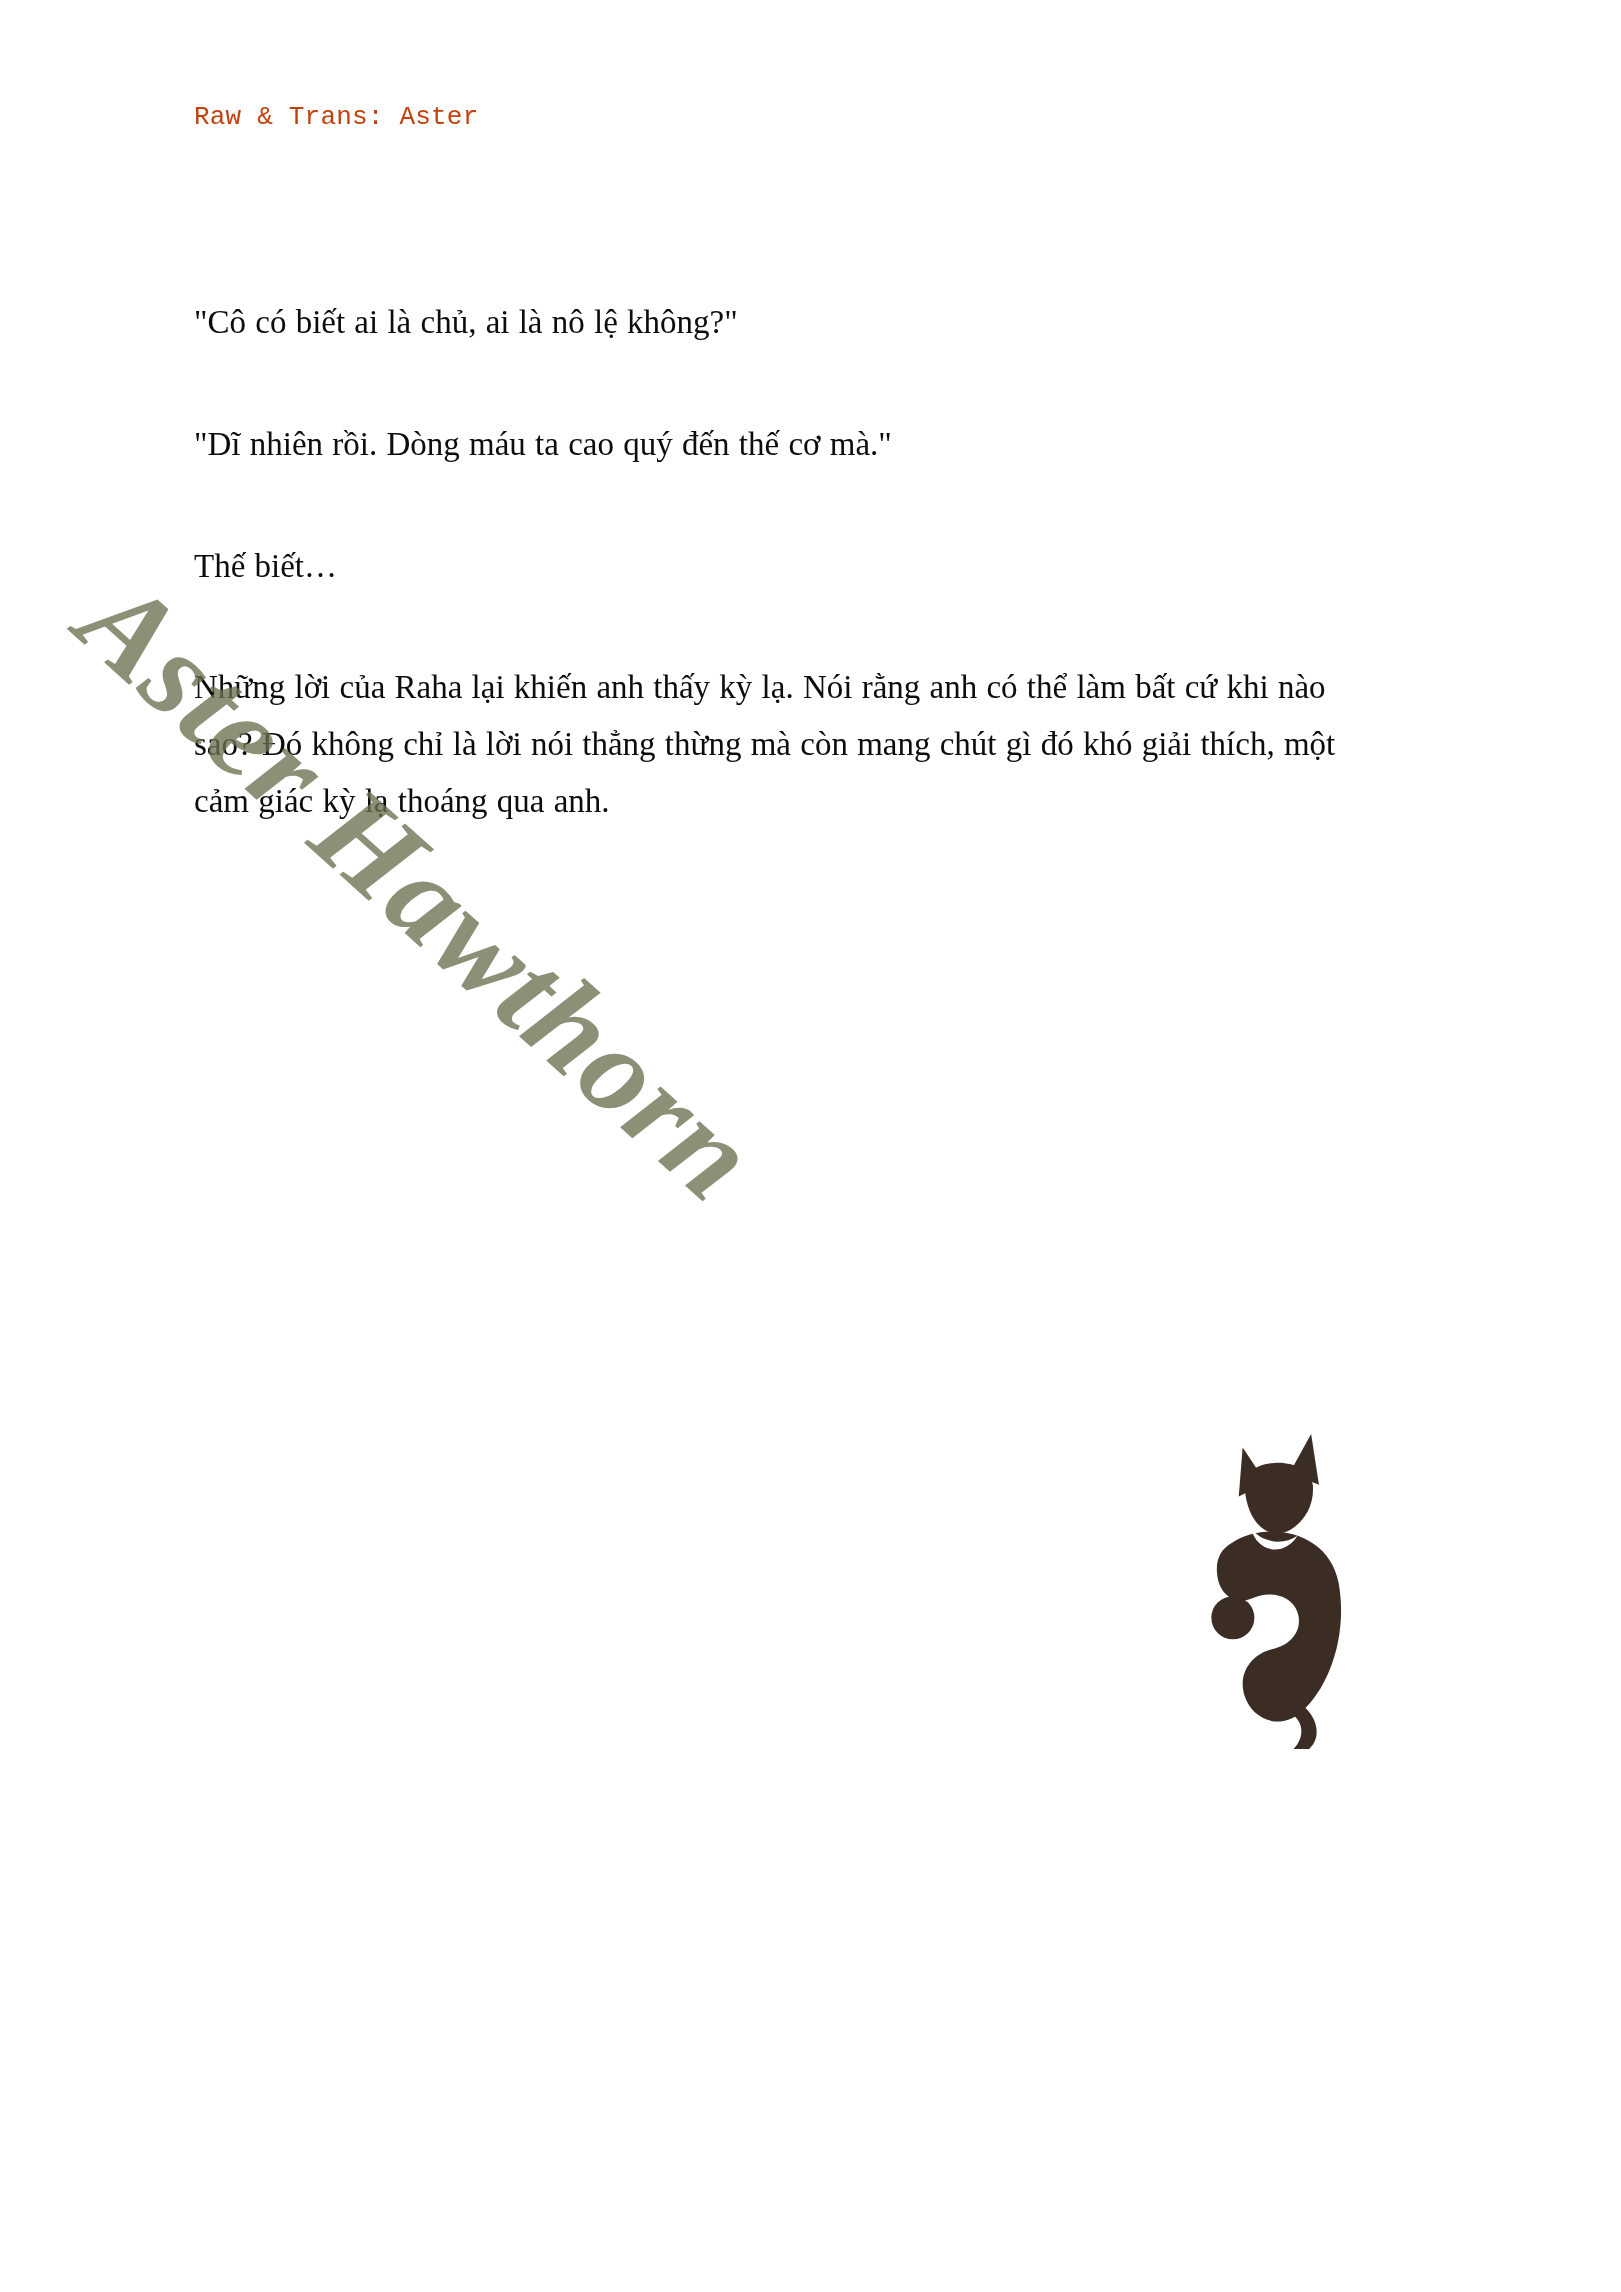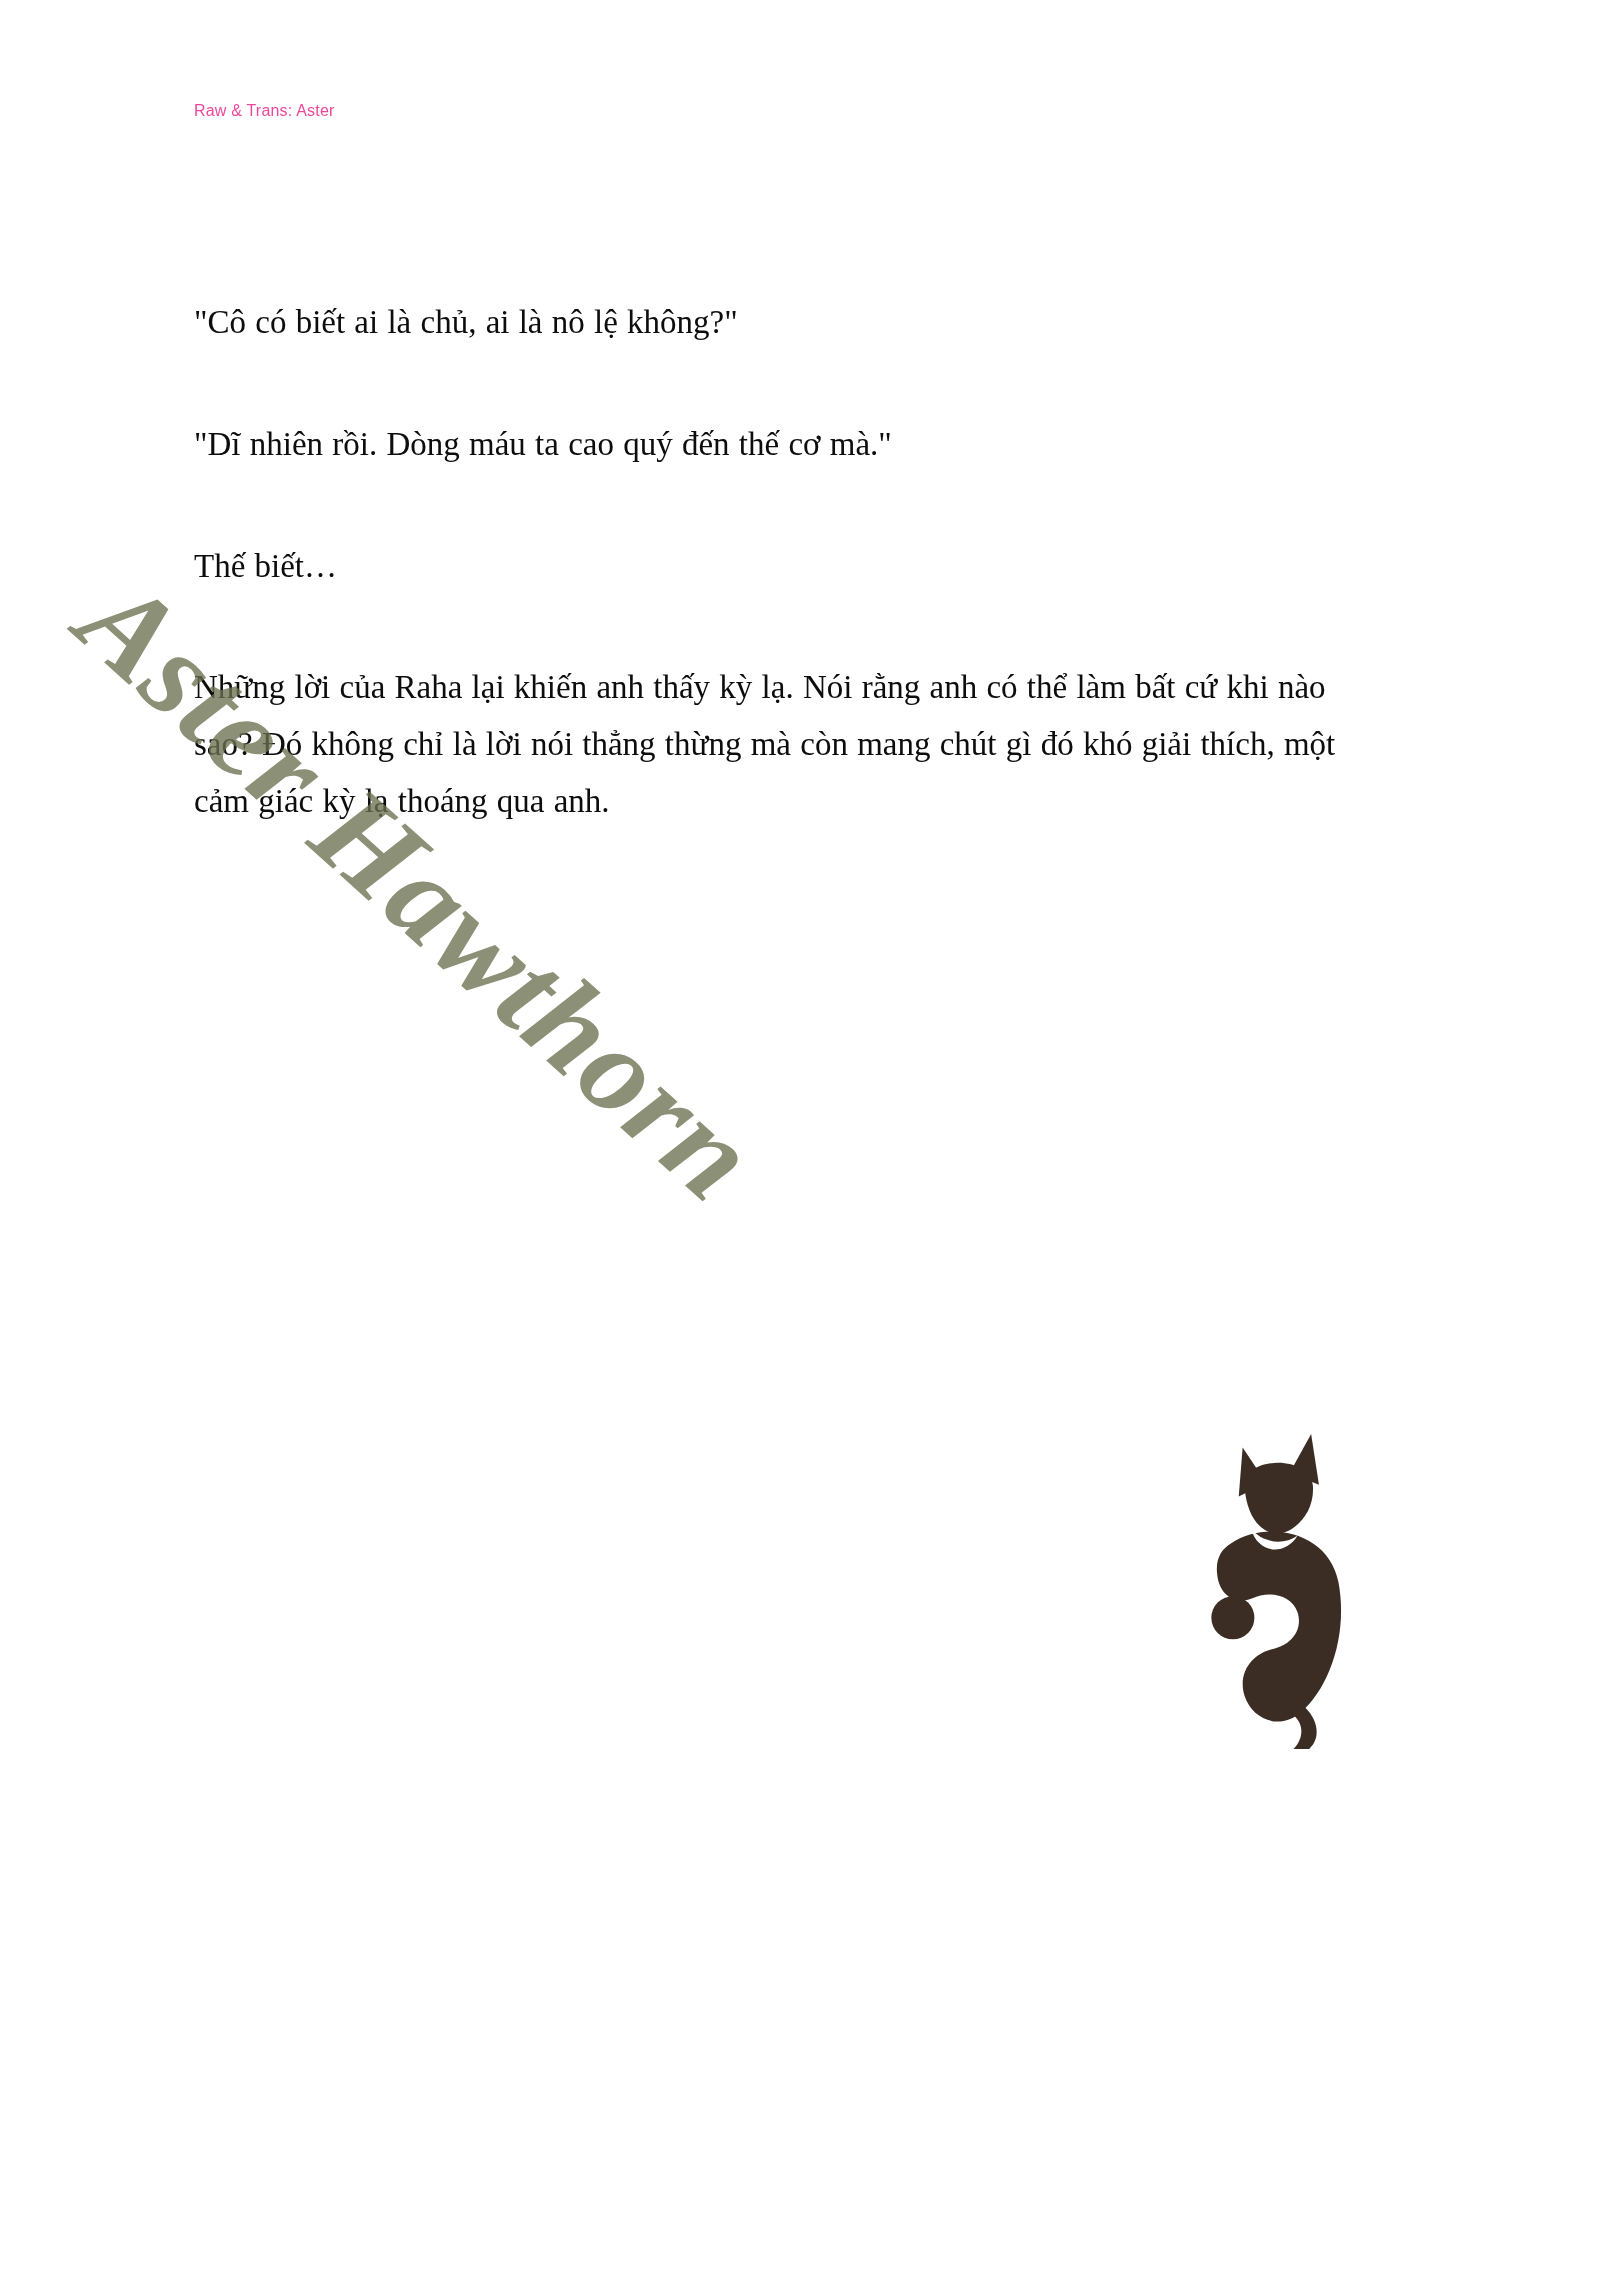--- a/index.html
+++ b/index.html
@@ -18,23 +18,23 @@
   .page {
     position: absolute;
     inset: 0;
     background: #ffffff;
   }
 
   .header-note {
     position: absolute;
     left: 194px;
     top: 102px;
-    font-family: Liberation Sans, sans-serif;
-    font-size: 16px;
-    color: #ec4899;
+    font-family: Liberation Mono, monospace;
+    font-size: 26px;
+    color: #c2410c;
     letter-spacing: 0.2px;
     white-space: nowrap;
   }
 
   .content {
     position: absolute;
     left: 194px;
     top: 294px;
     width: 1191px;
   }

